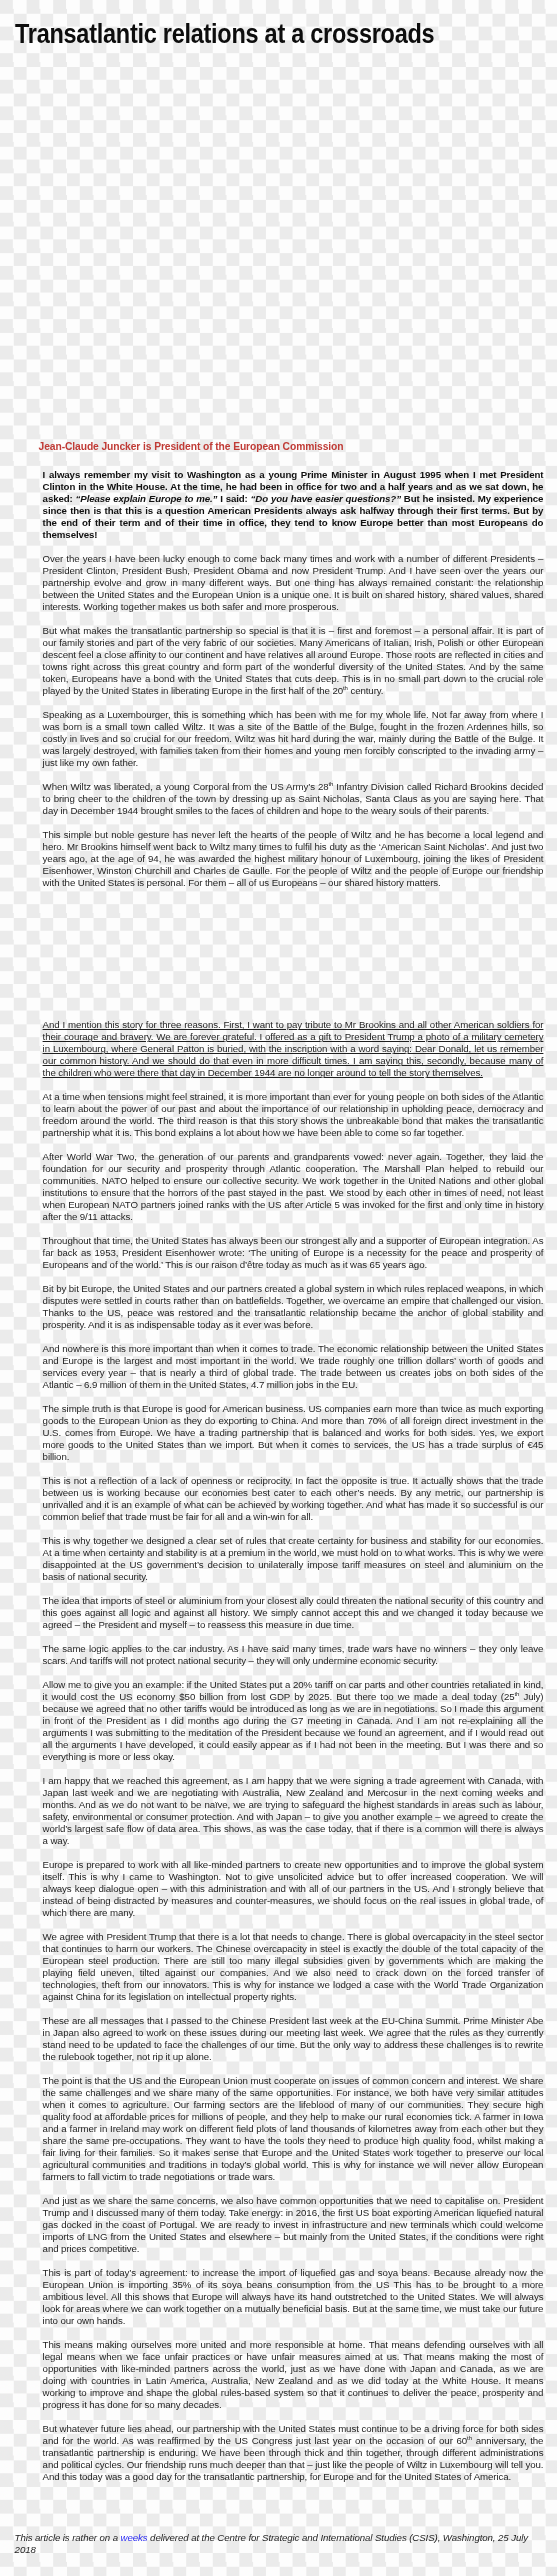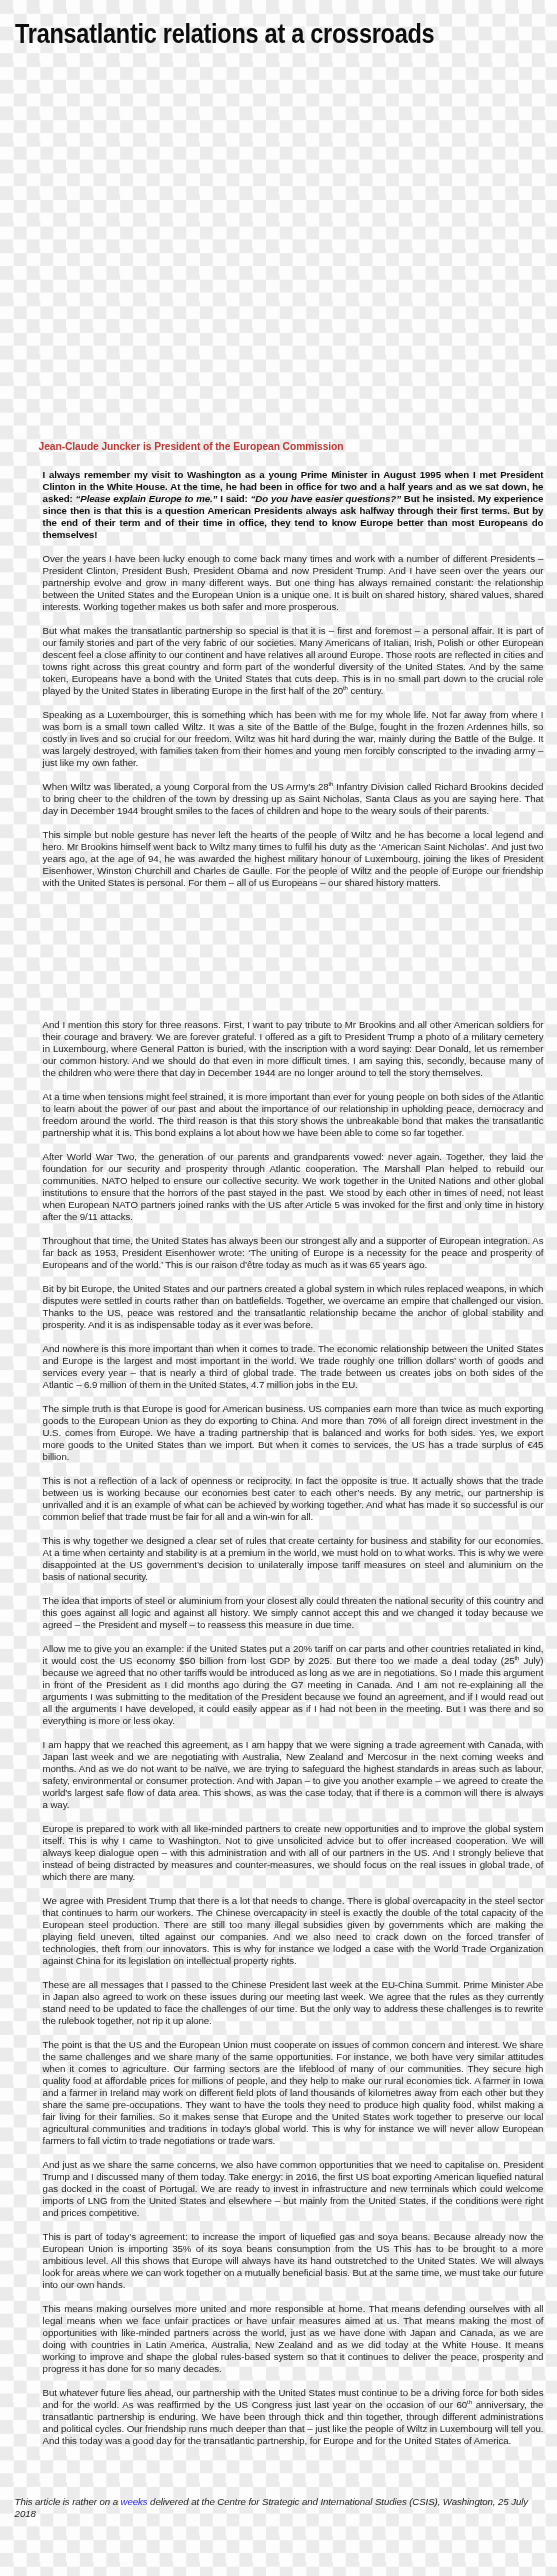--- a/index.html
+++ b/index.html
@@ -42,21 +42,21 @@
   .article p {
     margin: 0 0 12px 0;
     font-size: 9.7px;
     line-height: 12px;
     letter-spacing: -0.1px;
     text-align: justify;
     color: #1f1f1f;
     padding-left: 28px;
   }
   .article p.lead { font-weight: bold; color: #111; }
-  .article p.page-break { margin-top: 130px; }
+  .article p.page-break { margin-top: 130px; text-decoration: underline; }
   .it { font-style: italic; }
   .sup { vertical-align: super; font-size: 62%; line-height: 0; }
   .source-note {
     margin: 0;
     margin-top: 49px;
     font-size: 9.7px;
     line-height: 12px;
     letter-spacing: -0.1px;
     font-style: italic;
     color: #1f1f1f;
@@ -83,20 +83,21 @@
       <p class="page-break"><span>And I mention this story for three reasons. First, I want to pay tribute to Mr Brookins and all other American soldiers for their courage and bravery. We are forever grateful. I offered as a gift to President Trump a photo of a military cemetery in Luxembourg, where General Patton is buried, with the inscription with a word saying: Dear Donald, let us remember our common history. And we should do that even in more difficult times. I am saying this, secondly, because many of the children who were there that day in December 1944 are no longer around to tell the story themselves.</span></p>
       <p><span>At a time when tensions might feel strained, it is more important than ever for young people on both sides of the Atlantic to learn about the power of our past and about the importance of our relationship in upholding peace, democracy and freedom around the world. The third reason is that this story shows the unbreakable bond that makes the transatlantic partnership what it is. This bond explains a lot about how we have been able to come so far together.</span></p>
       <p><span>After World War Two, the generation of our parents and grandparents vowed: never again. Together, they laid the foundation for our security and prosperity through Atlantic cooperation. The Marshall Plan helped to rebuild our communities. NATO helped to ensure our collective security. We work together in the United Nations and other global institutions to ensure that the horrors of the past stayed in the past. We stood by each other in times of need, not least when European NATO partners joined ranks with the US after Article 5 was invoked for the first and only time in history after the 9/11 attacks.</span></p>
       <p><span>Throughout that time, the United States has always been our strongest ally and a supporter of European integration. As far back as 1953, President Eisenhower wrote: ‘The uniting of Europe is a necessity for the peace and prosperity of Europeans and of the world.’ This is our raison d’être today as much as it was 65 years ago.</span></p>
       <p><span>Bit by bit Europe, the United States and our partners created a global system in which rules replaced weapons, in which disputes were settled in courts rather than on battlefields. Together, we overcame an empire that challenged our vision. Thanks to the US, peace was restored and the transatlantic relationship became the anchor of global stability and prosperity. And it is as indispensable today as it ever was before.</span></p>
       <p><span>And nowhere is this more important than when it comes to trade. The economic relationship between the United States and Europe is the largest and most important in the world. We trade roughly one trillion dollars’ worth of goods and services every year – that is nearly a third of global trade. The trade between us creates jobs on both sides of the Atlantic – 6.9 million of them in the United States, 4.7 million jobs in the EU.</span></p>
       <p><span>The simple truth is that Europe is good for American business. US companies earn more than twice as much exporting goods to the European Union as they do exporting to China. And more than 70% of all foreign direct investment in the U.S. comes from Europe. We have a trading partnership that is balanced and works for both sides. Yes, we export more goods to the United States than we import. But when it comes to services, the US has a trade surplus of €45 billion.</span></p>
       <p><span>This is not a reflection of a lack of openness or reciprocity. In fact the opposite is true. It actually shows that the trade between us is working because our economies best cater to each other’s needs. By any metric, our partnership is unrivalled and it is an example of what can be achieved by working together. And what has made it so successful is our common belief that trade must be fair for all and a win-win for all.</span></p>
       <p><span>This is why together we designed a clear set of rules that create certainty for business and stability for our economies. At a time when certainty and stability is at a premium in the world, we must hold on to what works. This is why we were disappointed at the US government’s decision to unilaterally impose tariff measures on steel and aluminium on the basis of national security.</span></p>
       <p><span>The idea that imports of steel or aluminium from your closest ally could threaten the national security of this country and this goes against all logic and against all history. We simply cannot accept this and we changed it today because we agreed – the President and myself – to reassess this measure in due time.</span></p>
+      <p><span>The same logic applies to the car industry. As I have said many times, trade wars have no winners – they only leave scars. And tariffs will not protect national security – they will only undermine economic security.</span></p>
       <p><span>Allow me to give you an example: if the United States put a 20% tariff on car parts and other countries retaliated in kind, it would cost the US economy $50 billion from lost GDP by 2025. But there too we made a deal today (25</span><span class="sup">th</span><span> July) because we agreed that no other tariffs would be introduced as long as we are in negotiations. So I made this argument in front of the President as I did months ago during the G7 meeting in Canada. And I am not re-explaining all the arguments I was submitting to the meditation of the President because we found an agreement, and if I would read out all the arguments I have developed, it could easily appear as if I had not been in the meeting. But I was there and so everything is more or less okay.</span></p>
       <p><span>I am happy that we reached this agreement, as I am happy that we were signing a trade agreement with Canada, with Japan last week and we are negotiating with Australia, New Zealand and Mercosur in the next coming weeks and months. And as we do not want to be naïve, we are trying to safeguard the highest standards in areas such as labour, safety, environmental or consumer protection. And with Japan – to give you another example – we agreed to create the world’s largest safe flow of data area. This shows, as was the case today, that if there is a common will there is always a way.</span></p>
       <p><span>Europe is prepared to work with all like-minded partners to create new opportunities and to improve the global system itself. This is why I came to Washington. Not to give unsolicited advice but to offer increased cooperation. We will always keep dialogue open – with this administration and with all of our partners in the US. And I strongly believe that instead of being distracted by measures and counter-measures, we should focus on the real issues in global trade, of which there are many.</span></p>
       <p><span>We agree with President Trump that there is a lot that needs to change. There is global overcapacity in the steel sector that continues to harm our workers. The Chinese overcapacity in steel is exactly the double of the total capacity of the European steel production. There are still too many illegal subsidies given by governments which are making the playing field uneven, tilted against our companies. And we also need to crack down on the forced transfer of technologies, theft from our innovators. This is why for instance we lodged a case with the World Trade Organization against China for its legislation on intellectual property rights.</span></p>
       <p><span>These are all messages that I passed to the Chinese President last week at the EU-China Summit. Prime Minister Abe in Japan also agreed to work on these issues during our meeting last week. We agree that the rules as they currently stand need to be updated to face the challenges of our time. But the only way to address these challenges is to rewrite the rulebook together, not rip it up alone.</span></p>
       <p><span>The point is that the US and the European Union must cooperate on issues of common concern and interest. We share the same challenges and we share many of the same opportunities. For instance, we both have very similar attitudes when it comes to agriculture. Our farming sectors are the lifeblood of many of our communities. They secure high quality food at affordable prices for millions of people, and they help to make our rural economies tick. A farmer in Iowa and a farmer in Ireland may work on different field plots of land thousands of kilometres away from each other but they share the same pre-occupations. They want to have the tools they need to produce high quality food, whilst making a fair living for their families. So it makes sense that Europe and the United States work together to preserve our local agricultural communities and traditions in today’s global world. This is why for instance we will never allow European farmers to fall victim to trade negotiations or trade wars.</span></p>
       <p><span>And just as we share the same concerns, we also have common opportunities that we need to capitalise on. President Trump and I discussed many of them today. Take energy: in 2016, the first US boat exporting American liquefied natural gas docked in the coast of Portugal. We are ready to invest in infrastructure and new terminals which could welcome imports of LNG from the United States and elsewhere – but mainly from the United States, if the conditions were right and prices competitive.</span></p>
       <p><span>This is part of today’s agreement: to increase the import of liquefied gas and soya beans. Because already now the European Union is importing 35% of its soya beans consumption from the US This has to be brought to a more ambitious level. All this shows that Europe will always have its hand outstretched to the United States. We will always look for areas where we can work together on a mutually beneficial basis. But at the same time, we must take our future into our own hands.</span></p>
       <p><span>This means making ourselves more united and more responsible at home. That means defending ourselves with all legal means when we face unfair practices or have unfair measures aimed at us. That means making the most of opportunities with like-minded partners across the world, just as we have done with Japan and Canada, as we are doing with countries in Latin America, Australia, New Zealand and as we did today at the White House. It means working to improve and shape the global rules-based system so that it continues to deliver the peace, prosperity and progress it has done for so many decades.</span></p>
       <p><span>But whatever future lies ahead, our partnership with the United States must continue to be a driving force for both sides and for the world. As was reaffirmed by the US Congress just last year on the occasion of our 60</span><span class="sup">th</span><span> anniversary, the transatlantic partnership is enduring. We have been through thick and thin together, through different administrations and political cycles. Our friendship runs much deeper than that – just like the people of Wiltz in Luxembourg will tell you. And this today was a good day for the transatlantic partnership, for Europe and for the United States of America.</span></p>

